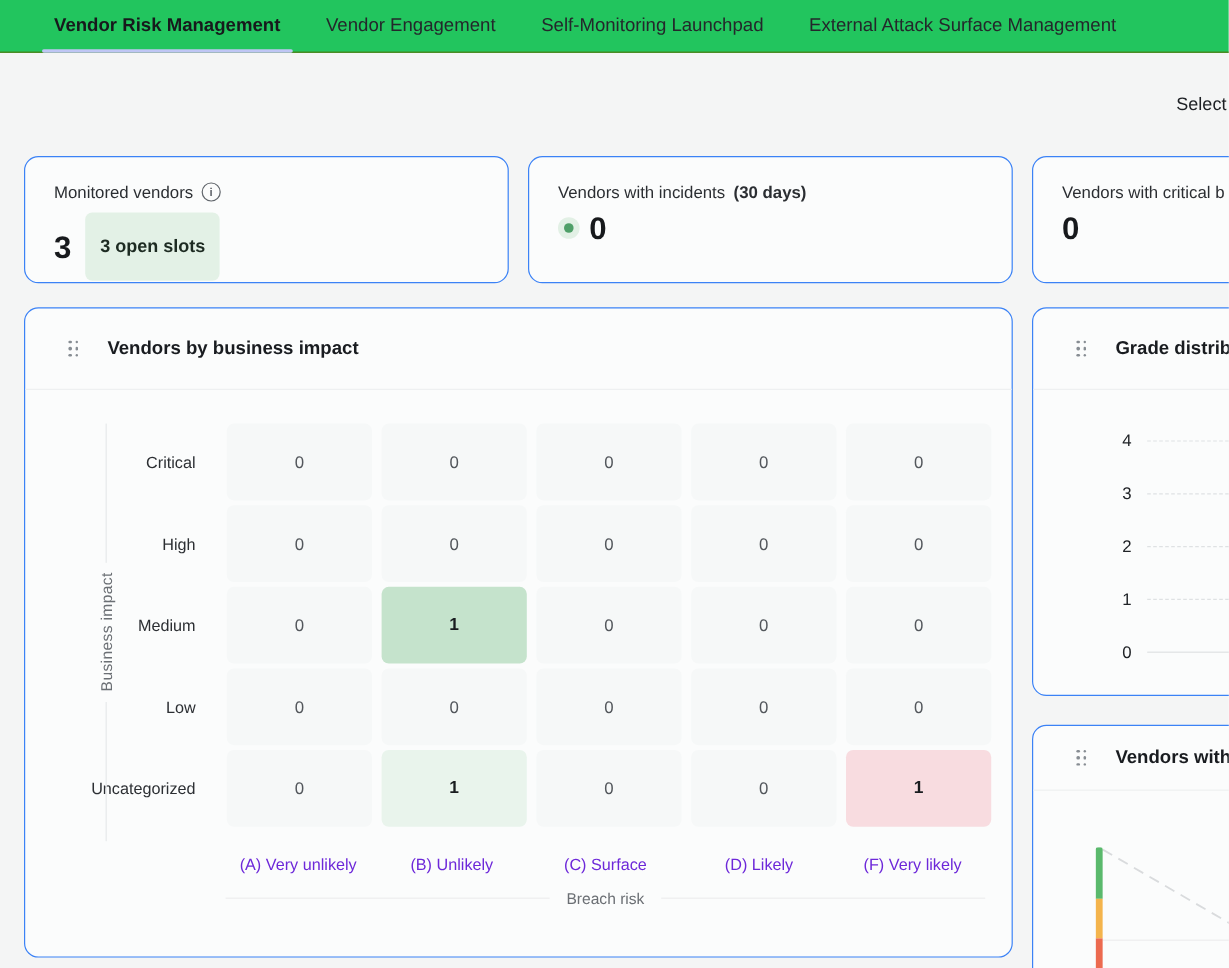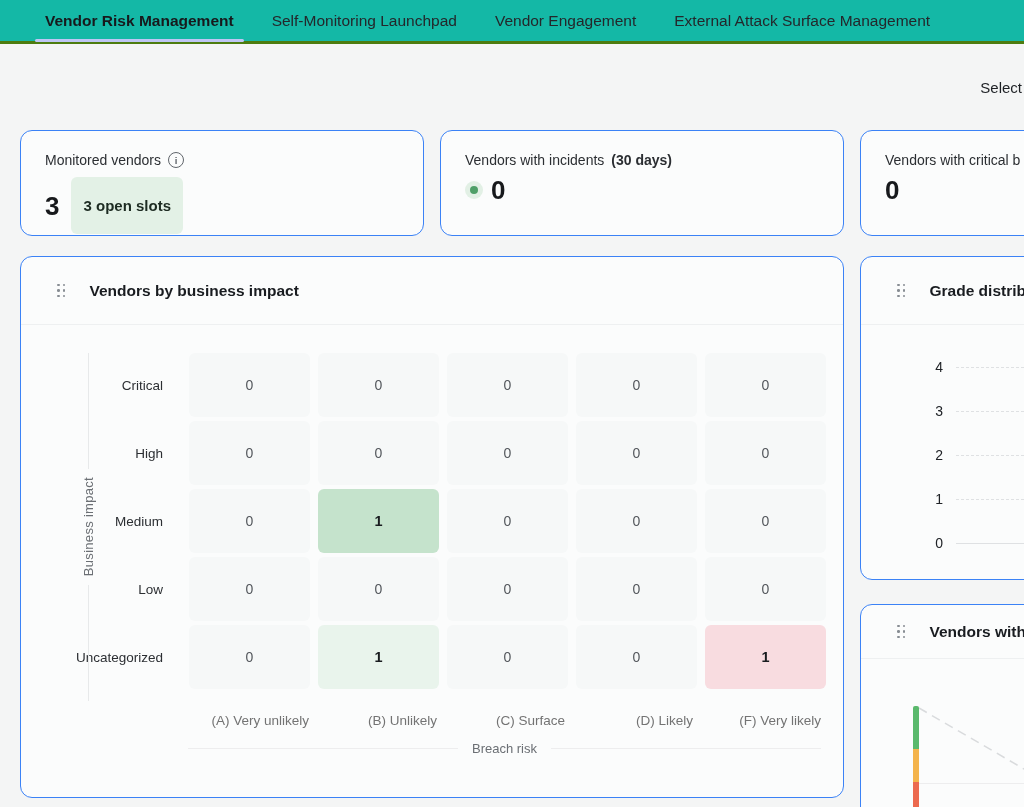--- a/index.html
+++ b/index.html
@@ -4,21 +4,21 @@
 <style>
   html,body{margin:0;padding:0;}
   body{
     width:1024px;height:807px;overflow:hidden;position:relative;
     background:#f4f5f5;font-family:"Liberation Sans",sans-serif;
     -webkit-font-smoothing:antialiased;
   }
   
   .topbar{
     position:absolute;top:0;left:0;width:1024px;height:44px;
-    background:#14b8a6;border-bottom:3px solid #4d7c0f;
+    background:#22c55e;border-bottom:1px solid #4d7c0f;
     display:flex;align-items:stretch;padding-left:26px;box-sizing:border-box;
   }
   .tab{
     padding:0 10px;margin:0 9px;display:flex;align-items:center;
     font-size:15.5px;color:#24272b;cursor:pointer;position:relative;white-space:nowrap;
   }
   .tab.active{font-weight:700;color:#17191c;}
   .tab.active::after{
     content:"";position:absolute;left:0;right:0;bottom:-1px;height:3px;
     background:var(--accent,#bfc6f4);border-radius:2px;
@@ -76,21 +76,21 @@
   .m-axis-y{
     position:absolute;left:40px;top:0;height:348px;width:14px;
     display:flex;flex-direction:column;align-items:center;
   }
   .m-axis-y .yline{width:1px;flex:1;background:#e7e9ea;}
   .m-axis-y .ylabel{
     writing-mode:vertical-rl;transform:rotate(180deg);
     font-size:13px;color:#6b6f74;padding:8px 0;white-space:nowrap;letter-spacing:.3px;
   }
   .m-col-labels{display:flex;gap:7px;margin-top:24px;margin-left:147px;}
-  .m-col-label{width:121px;text-align:right;font-size:13.5px;color:#737373;white-space:nowrap;}
+  .m-col-label{width:121px;text-align:center;font-size:13.5px;color:#6d28d9;white-space:nowrap;}
   .m-axis-x{display:flex;align-items:center;gap:14px;margin-top:13px;margin-left:147px;width:633px;}
   .m-axis-x .xline{height:1px;flex:1;background:#ededee;}
   .m-axis-x .xlabel{font-size:13px;color:#6b6f74;white-space:nowrap;}
   
   #grade-card{left:860px;top:256px;width:404px;height:324px;}
   .grade-rows{margin-top:20px;}
   .g-row{height:44px;display:flex;align-items:center;}
   .g-tick{width:82px;text-align:right;font-size:14px;color:#202327;}
   .g-line{flex:1;margin-left:13px;margin-right:24px;height:0;border-top:1px dashed #dfe1e3;}
   .g-line.solid{border-top:1px solid #dfe1e3;}
@@ -99,22 +99,22 @@
   .score-chart{position:relative;height:360px;}
   .score-axis{position:absolute;left:52px;top:47px;width:6px;display:flex;flex-direction:column;border-radius:2px;overflow:hidden;}
   .score-baseline{position:absolute;left:58px;top:124px;right:0;height:1px;background:#ededee;}
   .score-svg{position:absolute;left:0;top:0;}
 </style>
 </head>
 <body style="--accent: #bfc6f4;">
 
 <nav class="topbar">
     <div class="tab active">Vendor Risk Management</div>
+    <div class="tab">Vendor Engagement</div>
     <div class="tab">Self-Monitoring Launchpad</div>
-    <div class="tab">Vendor Engagement</div>
     <div class="tab">External Attack Surface Management</div>
   </nav>
 
 <div class="select-label">Select</div>
 
 <section class="card stat-card" id="card-monitored">
   <div class="stat-label">
     <span>Monitored vendors</span>
     <span class="info-icon">i</span>
   </div>

